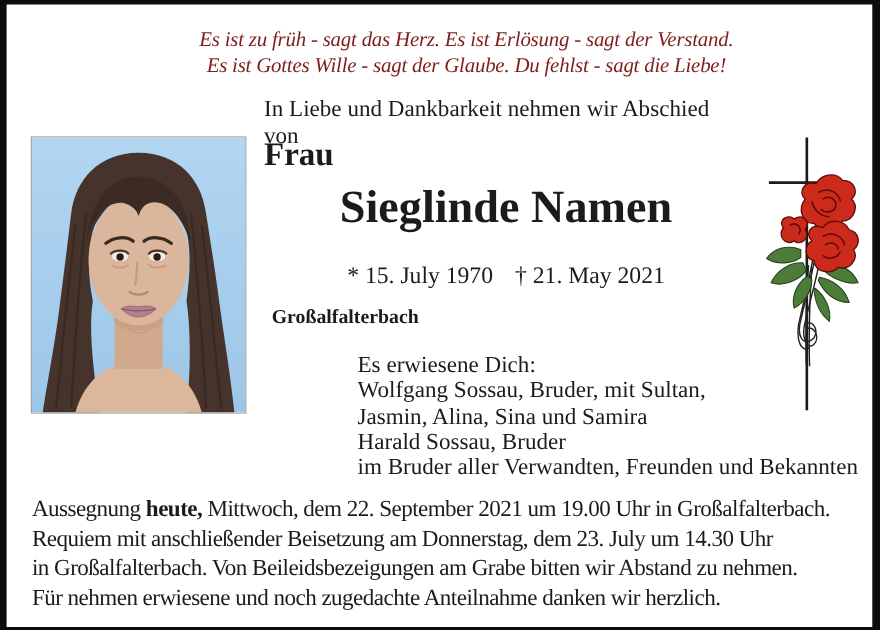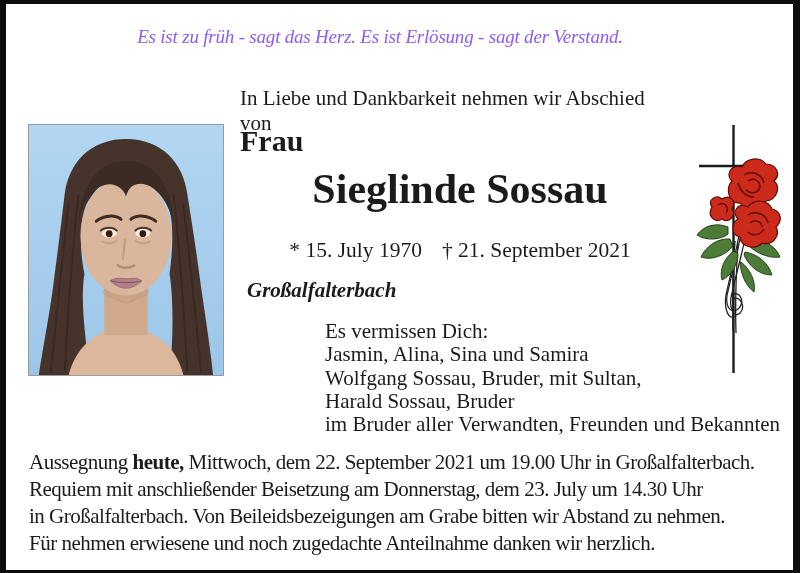--- a/index.html
+++ b/index.html
@@ -10,21 +10,21 @@
     border-style:solid;border-color:#0d0d0d;
     border-width:4px 7px 3px 6px;
     background:#ffffff;
     font-family:"Liberation Serif","DejaVu Serif",serif;
     color:#1b1b1b;
     overflow:hidden;
   }
   .epigraph{
     position:absolute;left:0;top:21px;width:748px;
     text-align:center;font-style:italic;font-size:19px;line-height:23px;
-    letter-spacing:-0.2px;color:#8b5cf6;
+    letter-spacing:-0.2px;color:#7f1d1d;padding-left:44px;
   }
   .intro{
     position:absolute;left:234px;top:82px;width:440px;
     font-size:21px;
   }
   .photo{
     position:absolute;left:22px;top:120px;width:196px;height:252px;
     border:1px solid #9b9b9b;box-sizing:border-box;
   }
   .photo svg{display:block;width:100%;height:100%;}
@@ -37,21 +37,21 @@
     text-align:center;font-size:42px;font-weight:bold;line-height:1;
     white-space:nowrap;
   }
   .dates{
     position:absolute;left:234px;top:234px;width:440px;
     text-align:center;font-size:21.5px;white-space:nowrap;
   }
   .dates .death{margin-left:20px;}
   .place{
     position:absolute;left:241px;top:274px;
-    font-size:21px;font-weight:bold;font-style:italic;
+    font-size:18px;font-weight:bold;
   }
   .mourners{
     position:absolute;left:319px;top:316px;
     font-size:21px;line-height:23.3px;white-space:nowrap;
   }
   .cross{
     position:absolute;left:682px;top:119px;width:106px;height:252px;
   }
   .notice{
     position:absolute;left:23px;top:445px;width:764px;
@@ -60,20 +60,21 @@
   .notice .nline{white-space:nowrap;}
   .notice b{letter-spacing:-0.5px;}
 </style>
 </head>
 <body>
 
 <div class="card">
 
   <div class="epigraph">
     <div>Es ist zu früh - sagt das Herz. Es ist Erlösung - sagt der Verstand.</div>
+    <div>Es ist Gottes Wille - sagt der Glaube. Du fehlst - sagt die Liebe!</div>
   </div>
 
   <div class="intro">In Liebe und Dankbarkeit nehmen wir Abschied von</div>
 
   <div class="photo">
     <svg viewBox="0 0 196 252" preserveAspectRatio="none">
       <defs>
         <linearGradient id="pbg" x1="0" y1="0" x2="0" y2="1">
           <stop offset="0" stop-color="#b2d6f2"></stop>
           <stop offset="1" stop-color="#9cc6e8"></stop>
@@ -116,32 +117,32 @@
       <g stroke="#2c1e18" stroke-width="2" fill="none" opacity="0.45">
         <path d="M40,80 C34,130 28,190 22,250"></path>
         <path d="M156,80 C162,130 168,190 174,250"></path>
         <path d="M50,70 C44,120 40,180 36,248"></path>
         <path d="M146,70 C152,120 156,180 160,248"></path>
       </g>
     </svg>
   </div>
 
   <div class="salutation">Frau</div>
-  <div class="name">Sieglinde Sossau</div>
+  <div class="name">Sieglinde Namen</div>
 
   <div class="dates">
-    <span>* 15. July 1970</span><span class="death">† 21. September 2021</span>
+    <span>* 15. July 1970</span><span class="death">† 21. May 2021</span>
   </div>
 
   <div class="place">Großalfalterbach</div>
 
   <div class="mourners">
-    <div>Es vermissen Dich:</div>
+    <div>Es erwiesene Dich:</div>
+    <div>Wolfgang Sossau, Bruder, mit Sultan,</div>
     <div>Jasmin, Alina, Sina und Samira</div>
-    <div>Wolfgang Sossau, Bruder, mit Sultan,</div>
     <div>Harald Sossau, Bruder</div>
     <div>im Bruder aller Verwandten, Freunden und Bekannten</div>
   </div>
 
   <svg class="cross" viewBox="0 0 106 252">
 
     <line x1="45.5" y1="2" x2="45.5" y2="250" stroke="#1b1b1b" stroke-width="2.4"></line>
     <line x1="11" y1="43" x2="83" y2="43" stroke="#1b1b1b" stroke-width="2.4"></line>
 
     <g stroke="#232323" fill="none" stroke-width="1.3">

